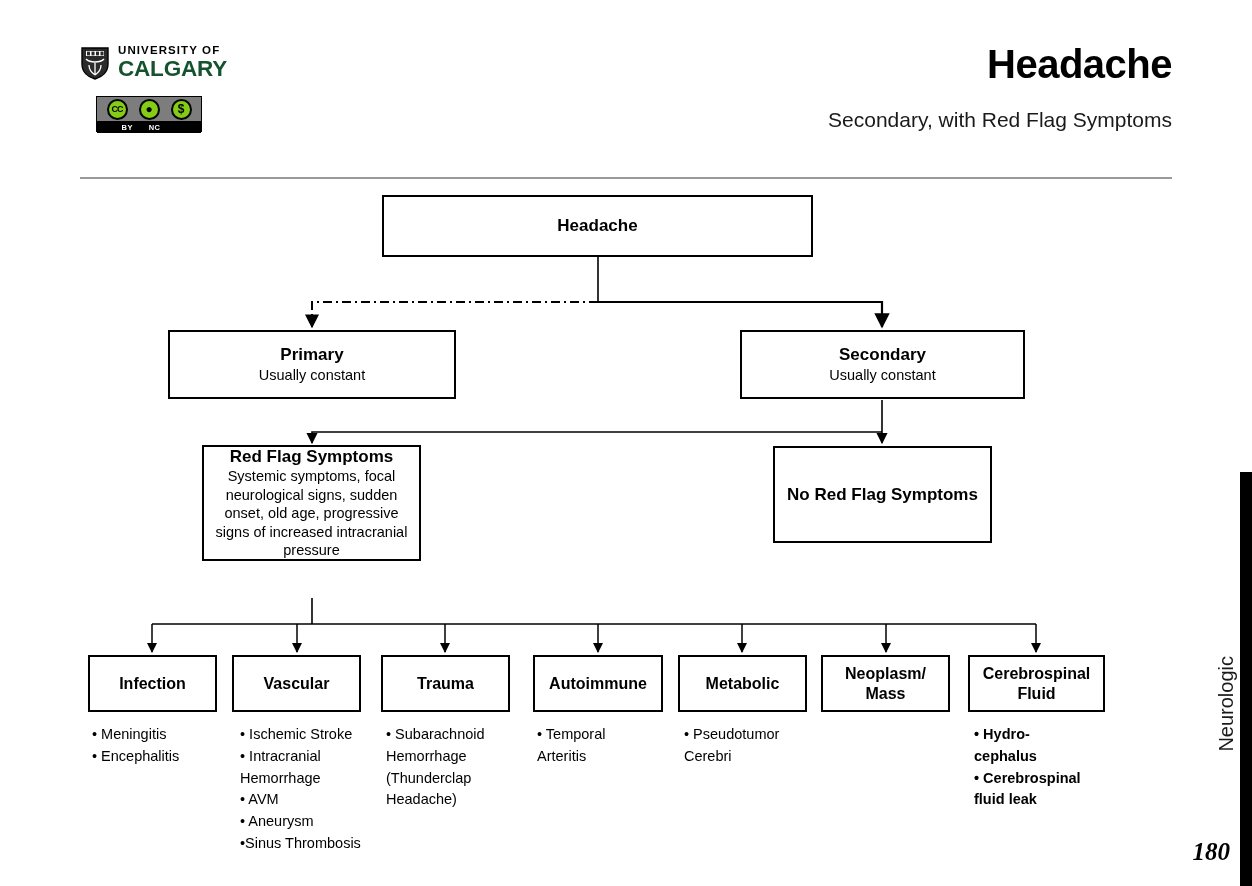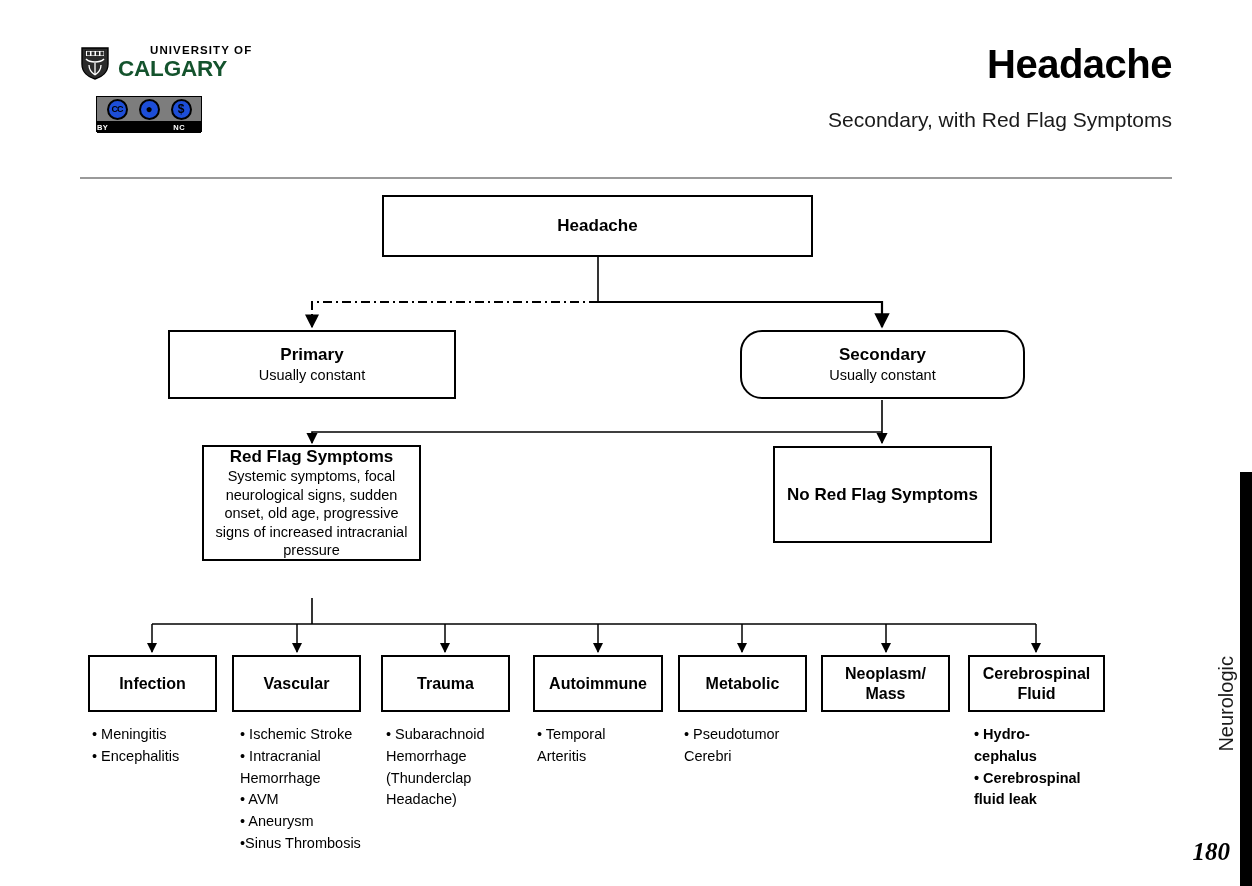--- a/index.html
+++ b/index.html
@@ -8,32 +8,32 @@
     background: #ffffff;
     font-family: "Liberation Sans", sans-serif;
     overflow: hidden;
   }
   #page { position: relative; width: 1252px; height: 886px; }
 
   
   .uofc-logo { position: absolute; left: 80px; top: 45px; display: flex; align-items: center; gap: 8px; }
   .shield { width: 30px; height: 34px; }
   .uofc-text { display: flex; flex-direction: column; line-height: 1; }
-  .uofc-top { font-size: 11.5px; font-weight: bold; letter-spacing: 1.1px; color: #000; margin-left: 32px; }
+  .uofc-top { font-size: 11.5px; font-weight: bold; letter-spacing: 1.1px; color: #000; }
   .uofc-bottom { font-size: 22.5px; font-weight: bold; letter-spacing: -0.2px; color: #14532d; margin-top: 1px; }
 
   .cc-badge { position: absolute; left: 96px; top: 96px; width: 106px; height: 36px;
               background: #7d7d7d; border: 1.5px solid #000; }
   .cc-row { display: flex; align-items: center; justify-content: space-around; height: 24px; padding: 0 4px; }
-  .cc-circle { width: 21px; height: 21px; border-radius: 50%; background: #1d4ed8; border: 2.5px solid #000;
+  .cc-circle { width: 21px; height: 21px; border-radius: 50%; background: #84cc16; border: 2.5px solid #000;
                display: flex; align-items: center; justify-content: center;
                font-size: 12px; font-weight: bold; color: #000; line-height: 1; }
   .cc-circle.wide { font-size: 9px; letter-spacing: -1px; }
   .cc-bar { height: 12px; background: #000; display: flex; align-items: center;
-            justify-content: space-between; gap: 16px; padding-right: 16px; }
+            justify-content: center; gap: 16px; padding-right: 16px; }
   .cc-bar span { color: #fff; font-size: 7.5px; font-weight: bold; letter-spacing: 0.4px; }
 
   .title { position: absolute; right: 80px; top: 42px; font-size: 40px; font-weight: bold;
            color: #000; letter-spacing: -0.5px; text-align: right; }
   .subtitle { position: absolute; right: 80px; top: 108px; font-size: 21px; color: #1a1a1a;
               text-align: right; }
   .divider { position: absolute; left: 80px; top: 177px; width: 1092px; height: 2px; background: #9a9a9a; }
 
   
   .node { position: absolute; border: 2px solid #000; background: #fff;
@@ -125,21 +125,21 @@
 
   <div class="node" style="left:382px; top:195px; width:431px; height:62px;">
     <span class="t">Headache</span>
   </div>
 
   <div class="node" style="left:168px; top:330px; width:288px; height:69px;">
     <span class="t">Primary</span>
     <span class="s">Usually constant</span>
   </div>
 
-  <div class="node" style="left:740px; top:330px; width:285px; height:69px;border-radius:22px;">
+  <div class="node" style="left:740px; top:330px; width:285px; height:69px;">
     <span class="t">Secondary</span>
     <span class="s">Usually constant</span>
   </div>
 
   <div class="node" style="left:202px; top:445px; width:219px; height:116px;">
     <span class="t">Red Flag Symptoms</span>
     <span class="rf-body">Systemic symptoms, focal neurological signs, sudden onset, old age, progressive signs of increased intracranial pressure</span>
   </div>
 
   <div class="node" style="left:773px; top:446px; width:219px; height:97px;">

